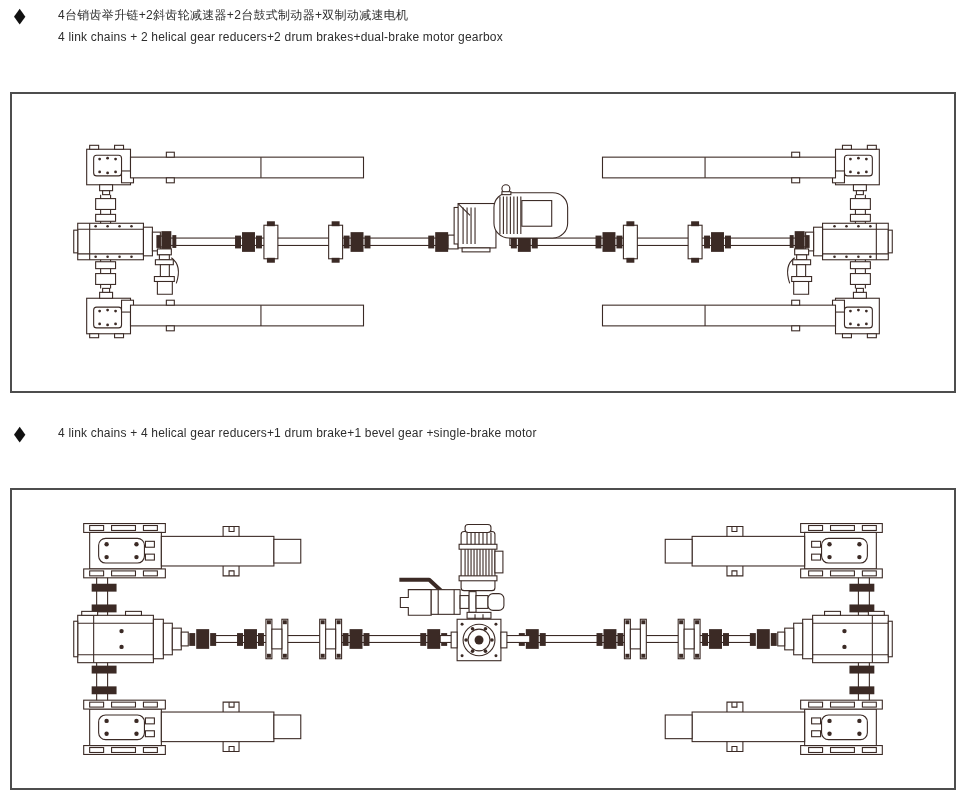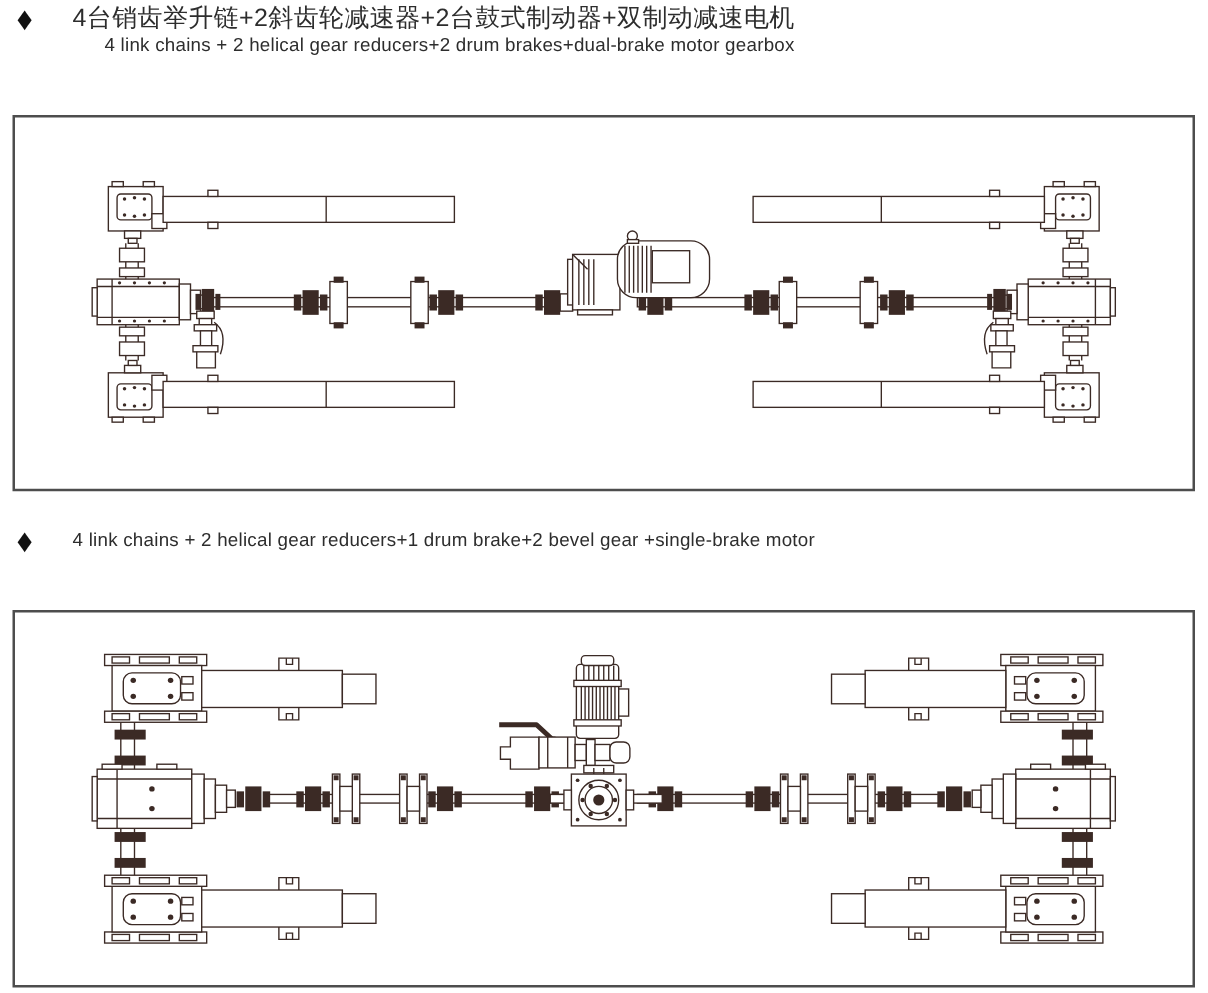--- a/index.html
+++ b/index.html
@@ -9,22 +9,22 @@
     --bullet-color:#111111;
     --page-bg:#ffffff;
   }
   html,body{margin:0;padding:0;background:var(--page-bg);}
   body{width:966px;height:794px;font-family:"Liberation Sans",sans-serif;color:var(--text-color);}
   .page{position:relative;width:966px;height:794px;overflow:hidden;background:var(--page-bg);}
   .head{position:absolute;left:14px;display:flex;align-items:flex-start;}
   .bullet{width:44px;font-size:19px;line-height:22px;color:var(--bullet-color);
           transform:scale(.78,1.08);transform-origin:left top;}
   .titles{flex:1;}
-  .zh{font-size:20px;line-height:22px;letter-spacing:.3px;}
-  .en{font-size:15px;line-height:22px;letter-spacing:.2px;text-align:right;}
+  .zh{font-size:12px;line-height:22px;letter-spacing:.3px;}
+  .en{font-size:12px;line-height:22px;letter-spacing:.2px;text-align:right;}
   .frame{position:absolute;left:10px;width:946px;border:2px solid var(--border-color);
          box-sizing:border-box;background:#fff;}
   #frame1{top:92px;height:301px;}
   #frame2{top:488px;height:302px;}
   .frame svg{display:block;width:100%;height:100%;}
   
   .w{fill:#fff;stroke:var(--line-color);stroke-width:1.1;}
   .s{fill:none;stroke:var(--line-color);stroke-width:1.1;}
   .k{fill:var(--line-color);stroke:none;}
   .k2{fill:none;stroke:var(--line-color);stroke-width:4;stroke-linejoin:round;stroke-linecap:square;}
@@ -131,21 +131,21 @@
         <rect class="w" x="512" y="108" width="30" height="26"></rect>
         <circle class="w" cx="496" cy="96" r="4"></circle>
         <rect class="w" x="492" y="99" width="9" height="3"></rect>
       </g>
     </svg>
   </div>
 
   <div class="head" style="top:422px;">
     <span class="bullet">◆</span>
     <div class="titles">
-      <div class="en">4 link chains + 2 helical gear reducers+1 drum brake+2 bevel gear +single-brake motor</div>
+      <div class="en">4 link chains + 4 helical gear reducers+1 drum brake+1 bevel gear +single-brake motor</div>
     </div>
   </div>
 
   <div class="frame" id="frame2">
     <svg viewBox="0 0 946 302" preserveAspectRatio="none">
       <defs>
         <g id="d2rail">
           <rect class="w" x="72" y="34" width="82" height="9"></rect>
           <rect class="w" x="78" y="36" width="14" height="5"></rect>
           <rect class="w" x="100" y="36" width="24" height="5"></rect>

